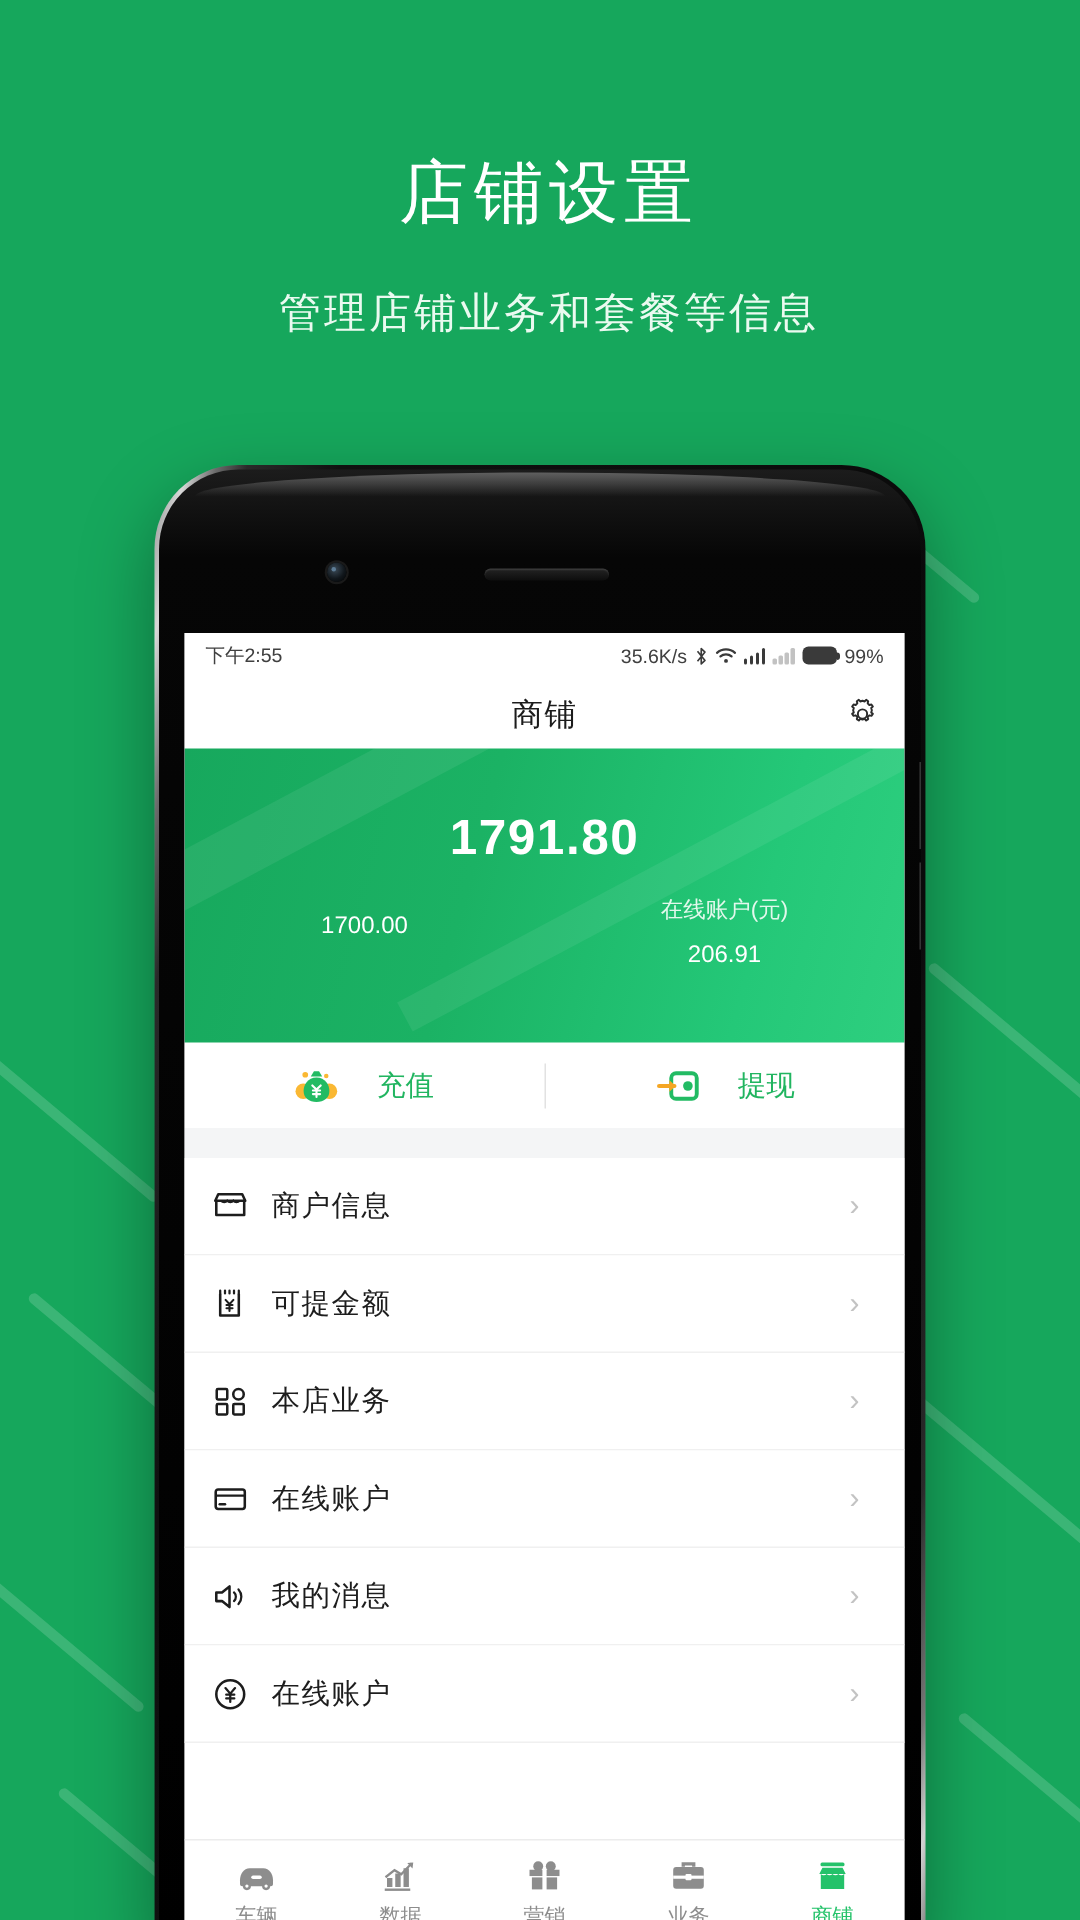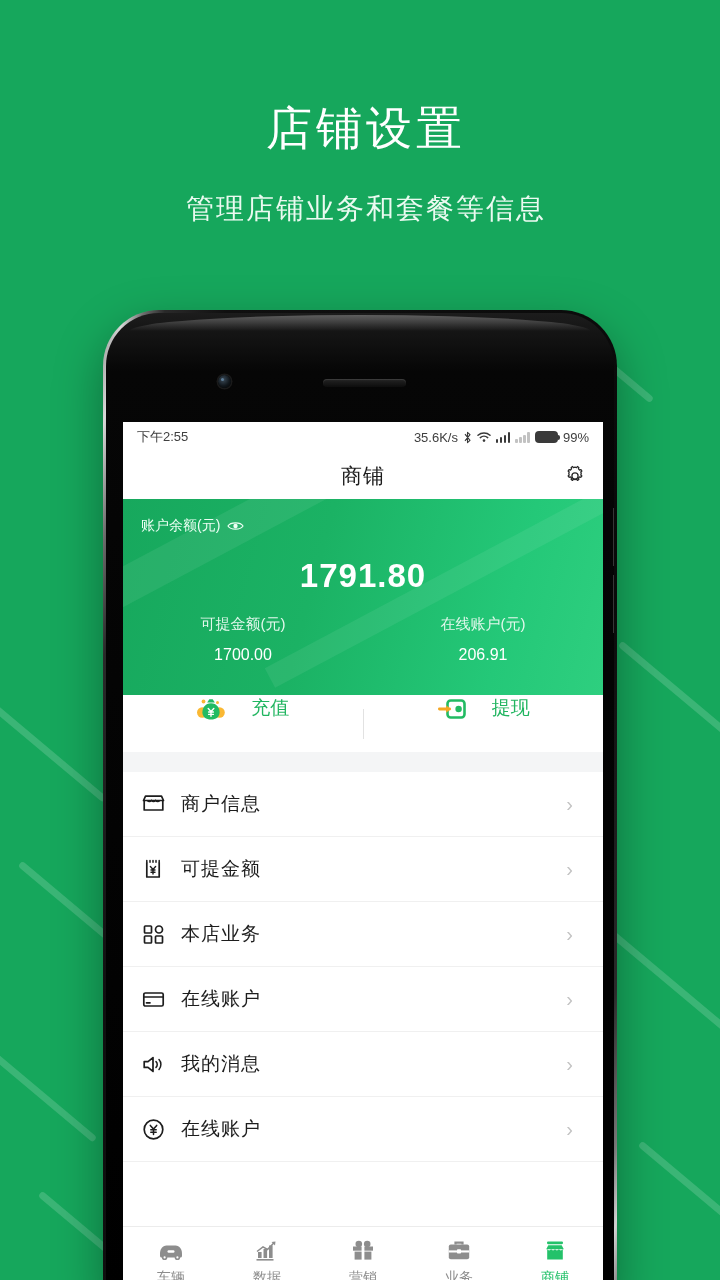--- a/index.html
+++ b/index.html
@@ -145,21 +145,21 @@
   }
   .bal-sub { display:flex; margin-top:20px; }
   .bal-col { flex:1; text-align:center; }
   .bal-col .k { font-size:15px; color:#e2f8ec; }
   .bal-col .v { font-size:16px; margin-top:12px; color:#ffffff; }
 
   
   .actions {
     flex:0 0 57px; display:flex; align-items:center; background:#fff;
   }
-  .action { flex:1; display:flex; justify-content:center; gap:25px; height:100%; }
+  .action { flex:1; display:flex; align-items:center; justify-content:center; gap:25px; height:100%; }
   .action-label { color:#21b560; font-size:19px; }
   .act-divider { width:1px; height:30px; background:#e2e2e2; }
 
   .gap { flex:0 0 20px; background:#f4f5f6; }
 
   
   .menu { background:#fff; flex:1 1 auto; }
   .mrow {
     height:65px; display:flex; align-items:center; padding:0 28px 0 18px;
     border-bottom:1px solid #f0f0f0; position:relative; background:#fff;
@@ -239,31 +239,23 @@
           <svg width="24" height="24" viewBox="0 0 24 24">
             <path d="M12 3.2 l1.5 .45 .95 -1.1 1.35 .95 -.35 1.4 1.1 1.1 1.4 -.35 .95 1.35 -1.1 .95 .45 1.5 -.45 1.5 1.1 .95 -.95 1.35 -1.4 -.35 -1.1 1.1 .35 1.4 -1.35 .95 -.95 -1.1 -1.5 .45 -1.5 -.45 -.95 1.1 -1.35 -.95 .35 -1.4 -1.1 -1.1 -1.4 .35 -.95 -1.35 1.1 -.95 -.45 -1.5 .45 -1.5 -1.1 -.95 .95 -1.35 1.4 .35 1.1 -1.1 -.35 -1.4 1.35 -.95 .95 1.1 z" fill="none" stroke="#2b2b2b" stroke-width="1.3" stroke-linejoin="round"></path>
             <circle cx="12" cy="12" r="3.1" fill="none" stroke="#2b2b2b" stroke-width="1.3"></circle>
           </svg>
         </span>
       </div>
 
       <div class="balance">
         <div class="shine" style="left:-80px; top:-10px;"></div>
         <div class="shine" style="left:120px; top:60px; height:22px;"></div>
-        <div class="bal-label">
-          <span>账户余额(元)</span>
-          <svg width="17" height="12" viewBox="0 0 17 12">
-            <path d="M1 6 C3.6 1.8 13.4 1.8 16 6 C13.4 10.2 3.6 10.2 1 6 Z" fill="none" stroke="#ecfff4" stroke-width="1.2"></path>
-            <circle cx="8.5" cy="6" r="2.2" fill="#ecfff4"></circle>
-          </svg>
-        </div>
         <div class="bal-amount">1791.80</div>
         <div class="bal-sub">
           <div class="bal-col">
-            <div class="k">可提金额(元)</div>
             <div class="v">1700.00</div>
           </div>
           <div class="bal-col">
             <div class="k">在线账户(元)</div>
             <div class="v">206.91</div>
           </div>
         </div>
       </div>
 
       <div class="actions">

